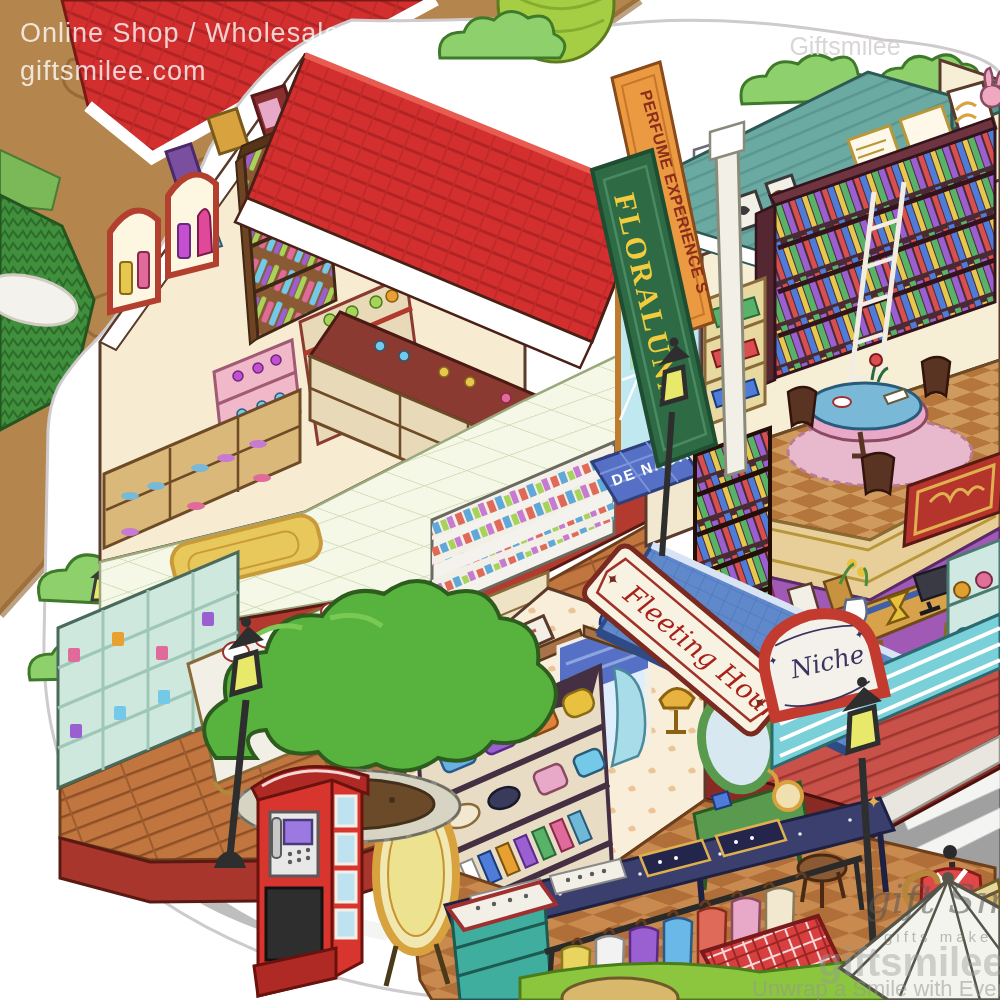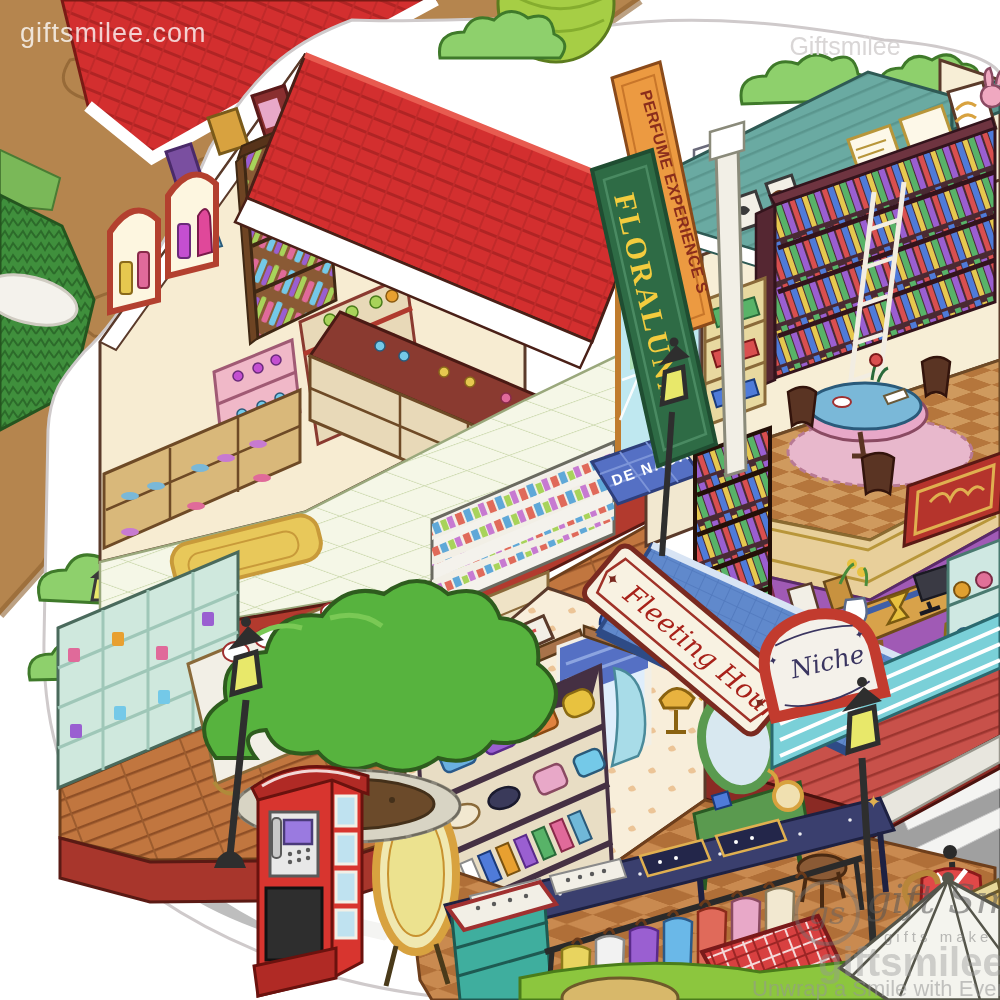--- a/index.html
+++ b/index.html
@@ -795,25 +795,23 @@
 </g>
 
 <g>
   <path d="M948,880 L840,968 L888,1000 L1000,1000 L1000,908 Z" fill="#f4f4ee" stroke="#55554a" stroke-width="3.5"></path>
   <path d="M948,880 L852,976 M948,880 L900,996 M948,880 L980,1000 M948,880 L1000,950" stroke="#55554a" stroke-width="2.5" fill="none"></path>
   <circle cx="948" cy="878" r="6" fill="#55554a"></circle>
 </g>
 </svg>
 
 <div class="wm wm-tl">
+  <div>Online Shop / Wholesale</div>
   <div>giftsmilee.com</div>
 </div>
 <div class="wm wm-tr">
   <div>Giftsmilee</div>
-</div>
-<div class="wm wm-logo-ring">
-  <span>gs</span>
 </div>
 <div class="wm wm-logo-name">gift Smilee</div>
 <div class="wm wm-logo-tag">gifts make smile</div>
 <div class="wm wm-site">giftsmilee.com</div>
 <div class="wm wm-slogan">Unwrap a Smile with Every Gift</div>
 </div>
 
 </body></html>

